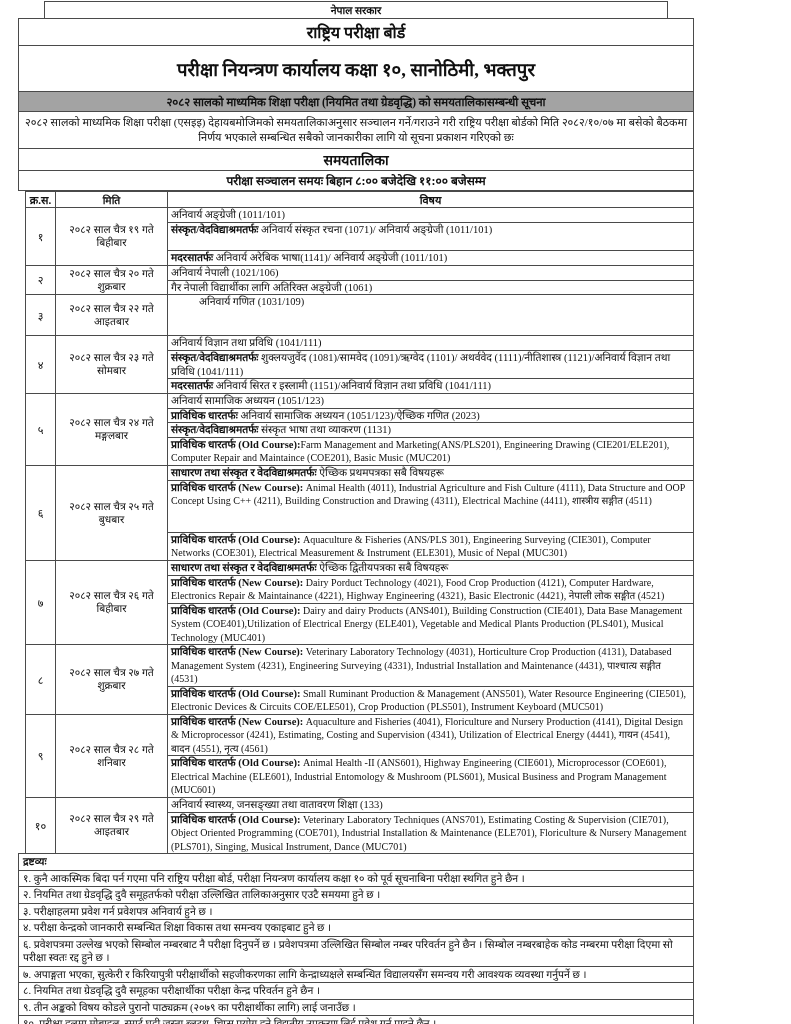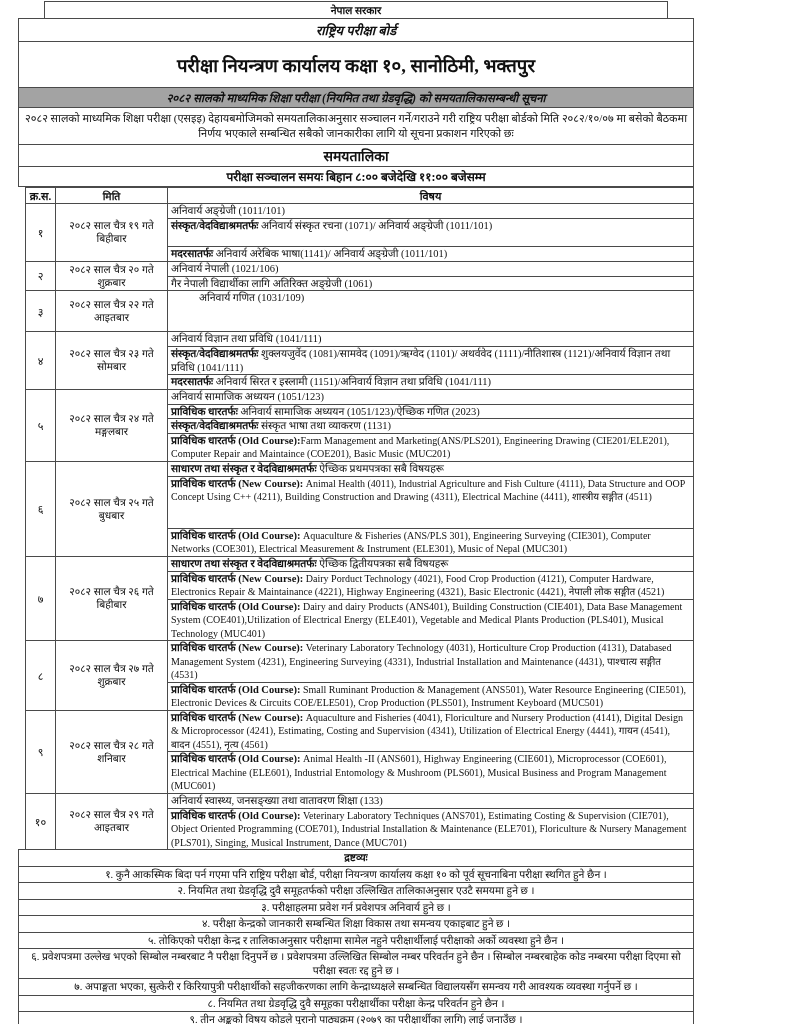--- a/index.html
+++ b/index.html
@@ -8,44 +8,44 @@
     position: relative;
     height: 1024px;
     font-family: "Liberation Serif", "DejaVu Serif", serif;
     color: #101010;
     -webkit-font-smoothing: antialiased;
   }
   .doc { position: absolute; left: 18px; top: 2px; width: 676px; }
 
   .box { border: 1px solid #4a4a4a; margin-top: -1px; text-align: center; }
   .gov-box { margin-left: 26px; margin-right: 26px; font-size: 10.5px; font-weight: bold; padding: 1px 0; }
-  .board-box { font-size: 13px; font-weight: bold; padding: 2px 0; font-style: italic; }
+  .board-box { font-size: 16px; font-weight: bold; padding: 2px 0; }
   .office-box { font-size: 18.5px; font-weight: bold; padding: 10px 0; }
-  .band-box { background: #a3a3a3; font-size: 11.5px; font-weight: bold; padding: 2px 0; font-style: italic; }
+  .band-box { background: #a3a3a3; font-size: 11.5px; font-weight: bold; padding: 2px 0; }
   .intro-box { text-align: center; font-size: 11px; line-height: 14.5px; padding: 3px 5px 4px 5px; }
   .sched-title-box { font-size: 14px; font-weight: bold; padding: 1px 0; }
   .time-box { font-size: 12px; font-weight: bold; padding: 1px 0; }
 
   table.sched { border-collapse: collapse; width: calc(100% - 7px); margin-left: 7px; table-layout: fixed; }
   table.sched th, table.sched td { border: 1px solid #4a4a4a; vertical-align: middle; }
   th.col-sn, td.cell-sn { width: 30px; text-align: center; font-size: 11px; }
   th.col-date, td.cell-date { width: 112px; text-align: center; font-size: 10.5px; }
   th.col-subj { font-size: 11px; }
   table.sched th { font-weight: bold; padding: 0; height: 14px; }
   td.cell-subjects { padding: 0; vertical-align: top; }
   .date-l1, .date-l2 { display: block; line-height: 13px; }
   .subj { padding: 0 3px; font-size: 10.5px; line-height: 13.5px; min-height: 14px; }
   .subj + .subj { border-top: 1px solid #4a4a4a; }
   .subj .prefix { font-weight: bold; }
   .subj .en { font-family: "Liberation Serif", serif; font-size: 10px; }
   .subj.tall-28 { min-height: 28px; }
   .subj.tall-40 { min-height: 40px; margin-left: 28px; }
   .subj.tall-52 { min-height: 52px; }
 
-  .notes .note { border: 1px solid #4a4a4a; margin-top: -1px; padding: 1px 4px; font-size: 10.5px; line-height: 13.5px; text-align: center; }
+  .notes .note { border: 1px solid #4a4a4a; margin-top: -1px; padding: 1px 4px; font-size: 10.5px; line-height: 13.5px; text-align: left; }
   .notes .note-heading { font-weight: bold; }
 </style>
 </head>
 <body>
 
 <div class="doc">
 
   <div class="box gov-box">नेपाल सरकार</div>
   <div class="box board-box">राष्ट्रिय परीक्षा बोर्ड</div>
   <div class="box office-box">परीक्षा नियन्त्रण कार्यालय कक्षा १०, सानोठिमी, भक्तपुर</div>
@@ -188,21 +188,20 @@
     </tr>
   </tbody>
     </table>
 
   <div class="notes">
     <div class="note note-heading">द्रष्टव्यः</div>
     <div class="note">१. कुनै आकस्मिक बिदा पर्न गएमा पनि राष्ट्रिय परीक्षा बोर्ड, परीक्षा नियन्त्रण कार्यालय कक्षा १० को पूर्व सूचनाबिना परीक्षा स्थगित हुने छैन ।</div>
     <div class="note">२. नियमित तथा ग्रेडवृद्धि दुवै समूहतर्फको परीक्षा उल्लिखित तालिकाअनुसार एउटै समयमा हुने छ ।</div>
     <div class="note">३. परीक्षाहलमा प्रवेश गर्न प्रवेशपत्र अनिवार्य हुने छ ।</div>
     <div class="note">४. परीक्षा केन्द्रको जानकारी सम्बन्धित शिक्षा विकास तथा समन्वय एकाइबाट हुने छ ।</div>
-    <div class="note">५. तोकिएको परीक्षा केन्द्र र तालिकाअनुसार परीक्षामा सामेल नहुने परीक्षार्थीलाई परीक्षाको अर्को व्यवस्था हुने छैन ।</div>
     <div class="note">६. प्रवेशपत्रमा उल्लेख भएको सिम्बोल नम्बरबाट नै परीक्षा दिनुपर्ने छ । प्रवेशपत्रमा उल्लिखित सिम्बोल नम्बर परिवर्तन हुने छैन । सिम्बोल नम्बरबाहेक कोड नम्बरमा परीक्षा दिएमा सो परीक्षा स्वतः रद्द हुने छ ।</div>
     <div class="note">७. अपाङ्गता भएका, सुत्केरी र किरियापुत्री परीक्षार्थीको सहजीकरणका लागि केन्द्राध्यक्षले सम्बन्धित विद्यालयसँग समन्वय गरी आवश्यक व्यवस्था गर्नुपर्ने छ ।</div>
     <div class="note">८. नियमित तथा ग्रेडवृद्धि दुवै समूहका परीक्षार्थीका परीक्षा केन्द्र परिवर्तन हुने छैन ।</div>
     <div class="note">९. तीन अङ्कको विषय कोडले पुरानो पाठ्यक्रम (२०७९ का परीक्षार्थीका लागि) लाई जनाउँछ ।</div>
     <div class="note">१०. परीक्षा हलमा मोबाइल, स्मार्ट घडी जस्ता ब्लुटुथ, चिप्स प्रयोग हुने विद्युतीय उपकरण लिई प्रवेश गर्न पाइने छैन ।</div>
 
   </div>
 
 </div>
 

